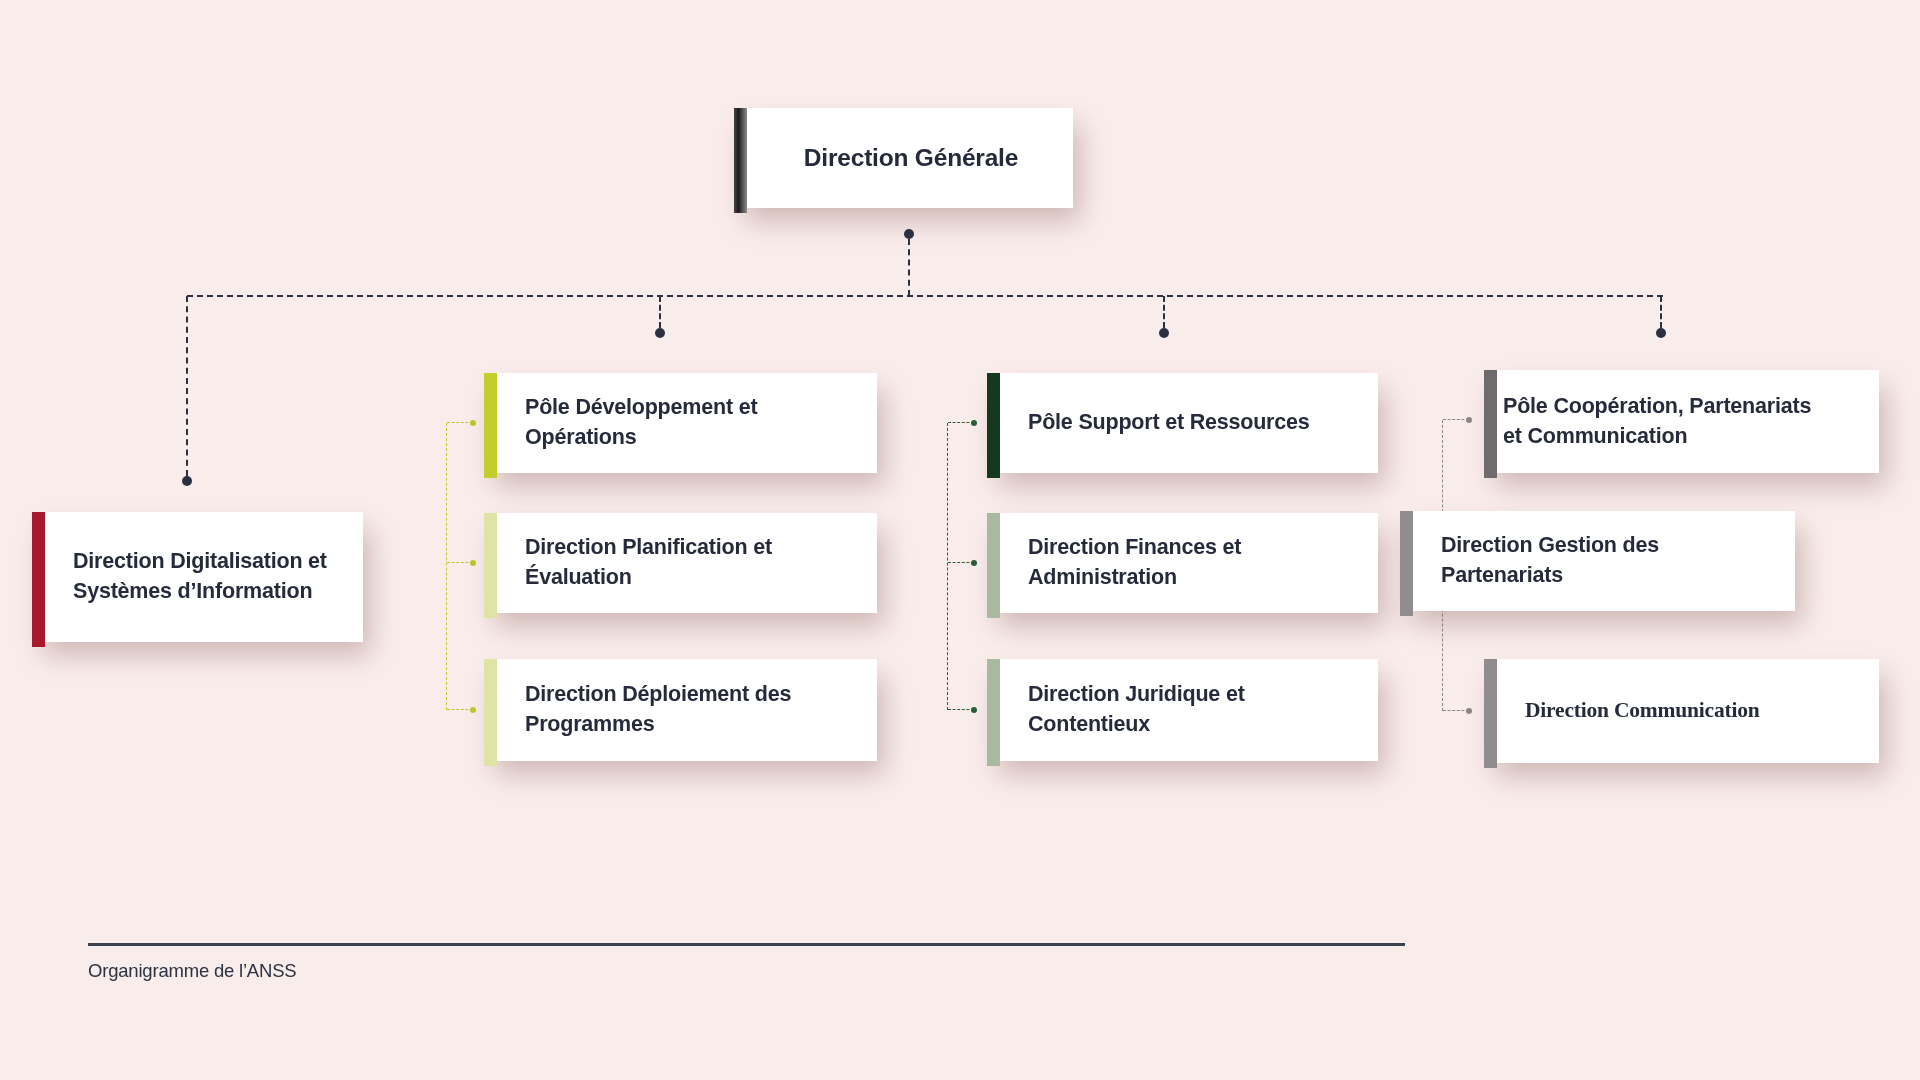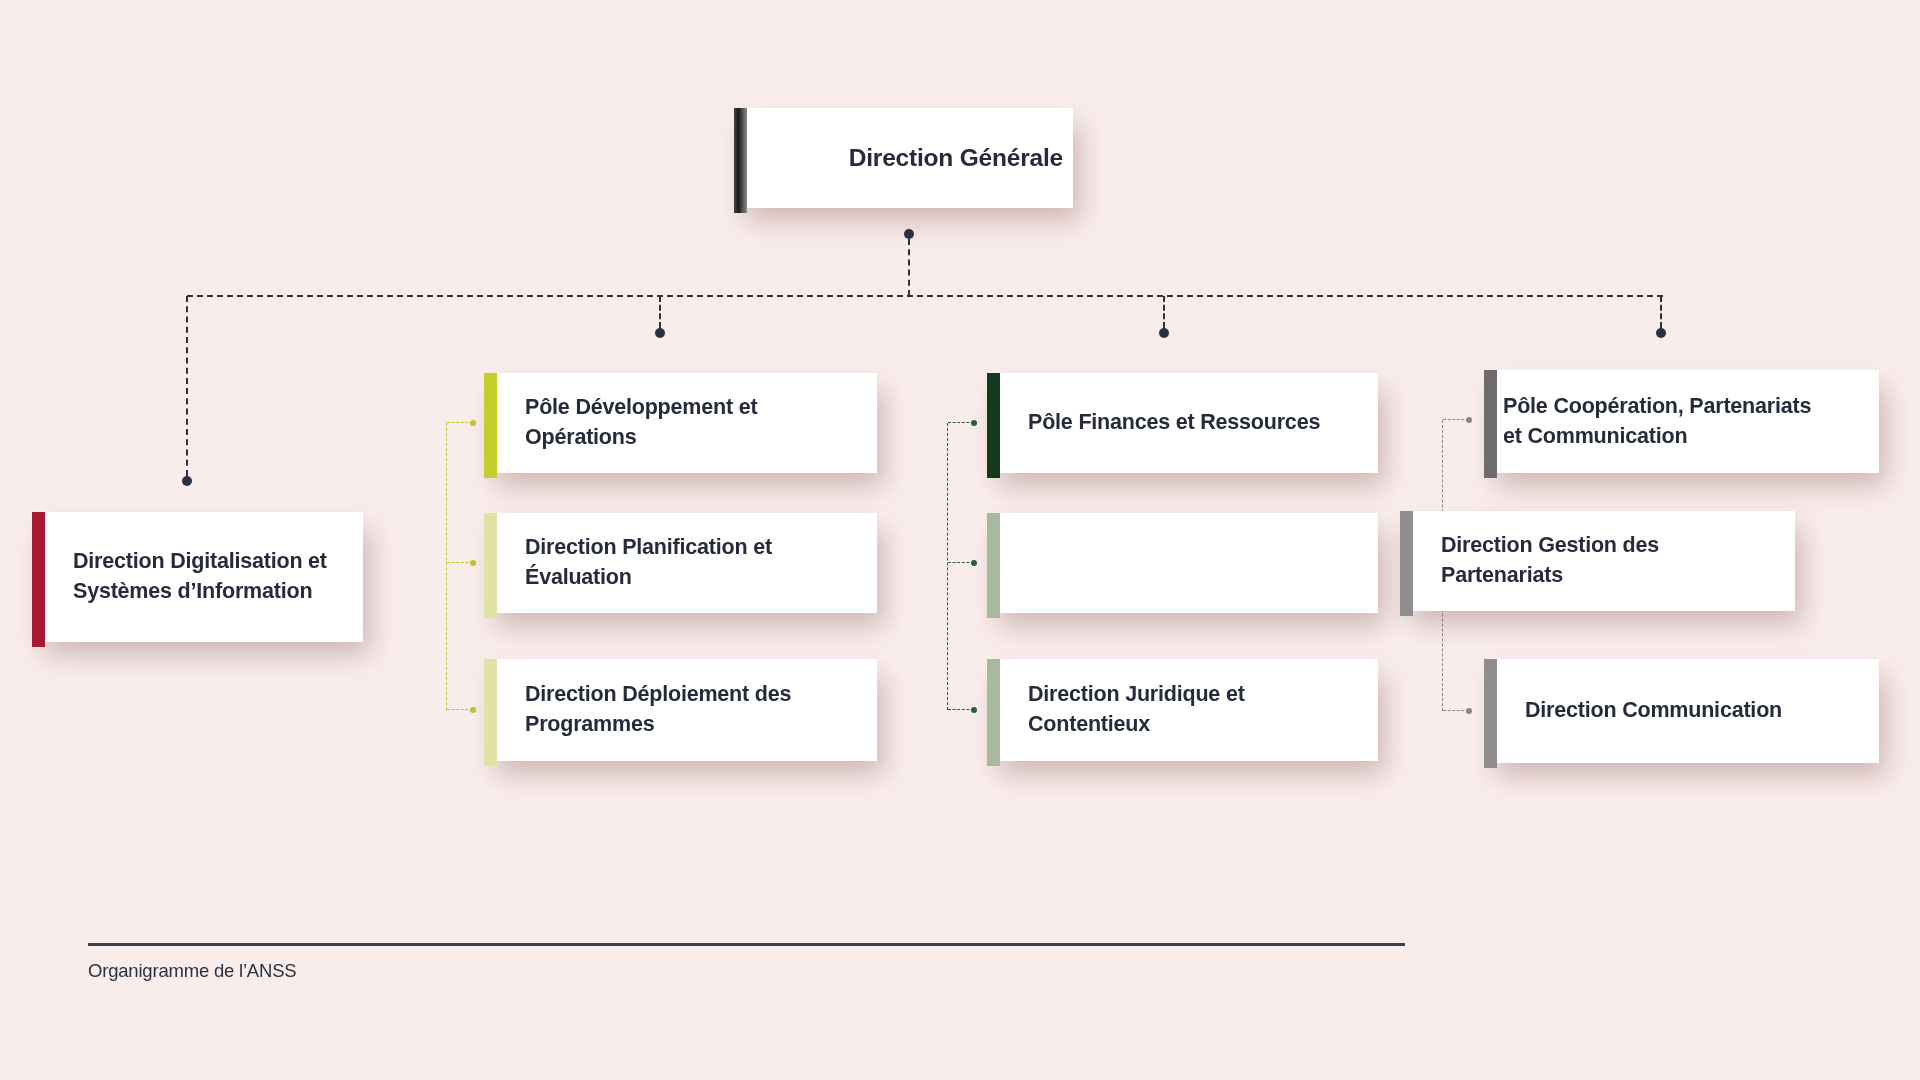--- a/index.html
+++ b/index.html
@@ -34,21 +34,21 @@
     background-image: linear-gradient(90deg, rgba(255,255,255,0.18) 0%, rgba(0,0,0,0) 35%, rgba(255,255,255,0.5) 100%);
   }
   .label {
     white-space: pre-line;
     font-weight: bold;
     font-size: 21.5px;
     line-height: 1.38;
     letter-spacing: -0.2px;
     color: #252b3a;
   }
-  .root-node { justify-content: flex-end; padding-left: 25px; }
+  .root-node { justify-content: center; padding-left: 25px; }
   .root-node .label { font-size: 24.5px; }
 
   
   .hline { position: absolute; border-top: 2px dashed #2a3040; }
   .vline { position: absolute; border-left: 2px dashed #2a3040; }
   .dot   { position: absolute; width: 10px; height: 10px; border-radius: 50%; background: #2a3040; }
 
   .sub-v    { position: absolute; border-left: 1.5px dashed; }
   .sub-stub { position: absolute; border-top: 1.5px dashed; }
   .sdot     { position: absolute; width: 6px; height: 6px; border-radius: 50%; }
@@ -128,24 +128,26 @@
   <div class="sub-v" style="left: 947px; top: 423px; height: 287px; border-color: rgb(43, 94, 54);"></div>
   <div class="sub-stub" style="left: 948px; top: 422px; width: 26px; border-color: rgb(43, 94, 54);"></div>
   <div class="sdot" style="left: 971px; top: 420px; background-color: rgb(43, 94, 54);"></div>
   <div class="sub-stub" style="left: 948px; top: 562px; width: 26px; border-color: rgb(43, 94, 54);"></div>
   <div class="sdot" style="left: 971px; top: 560px; background-color: rgb(43, 94, 54);"></div>
   <div class="sub-stub" style="left: 948px; top: 709px; width: 26px; border-color: rgb(43, 94, 54);"></div>
   <div class="sdot" style="left: 971px; top: 707px; background-color: rgb(43, 94, 54);"></div>
 
   <div class="node" style="left:987px; top:373px; width:391px; height:100px;">
     <span class="accent" style="background-color: rgb(21, 57, 29);"></span>
-    <span class="label">Pôle Finances et Ressources</span>
+    <span class="label">Pôle Support et Ressources</span>
   </div>
   <div class="node" style="left:987px; top:513px; width:391px; height:100px;">
     <span class="accent" style="background-color: rgb(167, 186, 160);"></span>
+    <span class="label">Direction Finances et
+Administration</span>
   </div>
   <div class="node" style="left:987px; top:659px; width:391px; height:102px;">
     <span class="accent" style="background-color: rgb(167, 186, 160);"></span>
     <span class="label">Direction Juridique et
 Contentieux</span>
   </div>
 
   <div class="sub-v" style="left: 1442px; top: 420px; height: 291px; border-color: rgb(139, 134, 135);"></div>
   <div class="sub-stub" style="left: 1443px; top: 419px; width: 26px; border-color: rgb(139, 134, 135);"></div>
   <div class="sdot" style="left: 1466px; top: 417px; background-color: rgb(139, 134, 135);"></div>
@@ -157,21 +159,21 @@
   <div class="node" style="left:1484px; top:370px; width:395px; height:103px;padding-left:19px;">
     <span class="accent" style="background-color: rgb(111, 107, 108);"></span>
     <span class="label">Pôle Coopération, Partenariats
 et Communication</span>
   </div>
   <div class="node" style="left:1400px; top:511px; width:395px; height:100px;">
     <span class="accent" style="background-color: rgb(145, 141, 142);"></span>
     <span class="label">Direction Gestion des
 Partenariats</span>
   </div>
-  <div class="node" style="left:1484px; top:659px; width:395px; height:104px;">
+  <div class="node" style="left:1484px; top:659px; width:395px; height:104px;font-family:Liberation Serif, serif;">
     <span class="accent" style="background-color: rgb(145, 141, 142);"></span>
     <span class="label">Direction Communication</span>
   </div>
 
   <div class="footer-line"></div>
   <div class="footer-caption">Organigramme de l’ANSS</div>
 
 </div>
 
 </body></html>

